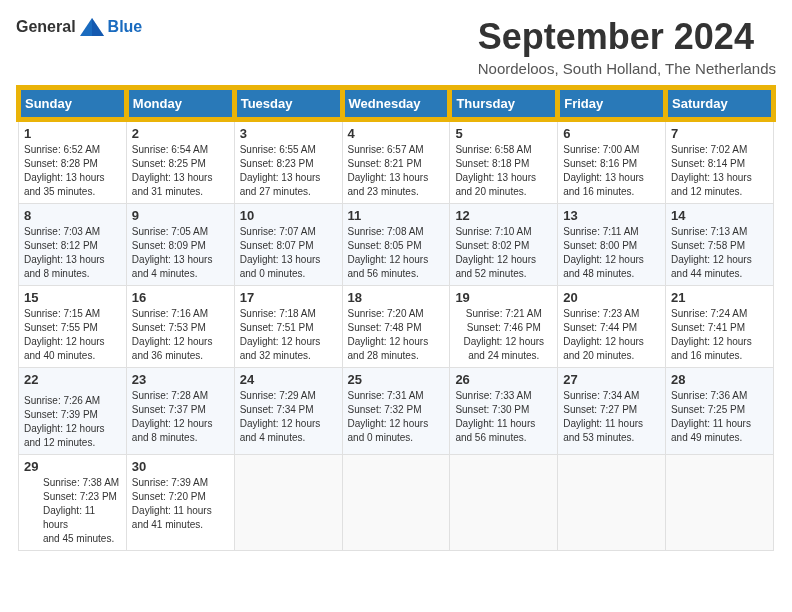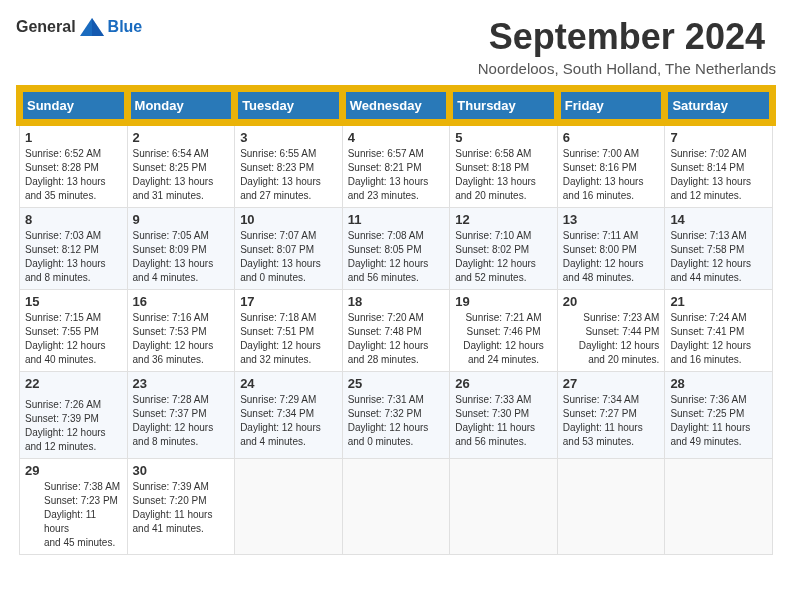--- a/index.html
+++ b/index.html
@@ -29,21 +29,21 @@
       color: #333;
     }
     .logo-general { color: #333; }
     .logo-blue { color: #1a6bbf; }
     .logo-icon {
       width: 28px;
       height: 22px;
       margin: 0 2px;
     }
     .title-area {
-      text-align: center;
+      text-align: left;
     }
     .month-title {
       font-size: 36px;
       font-weight: bold;
       color: #333;
     }
     .subtitle {
       font-size: 15px;
       color: #555;
       margin-top: 2px;
@@ -53,21 +53,21 @@
       border-collapse: collapse;
       margin-top: 6px;
     }
     .calendar th {
       background-color: #2979b8;
       color: #fff;
       font-size: 13px;
       font-weight: bold;
       padding: 6px 4px;
       text-align: left;
-      border: 7px solid #eab308;
+      border: 5px solid #eab308;
     }
     .calendar td {
       vertical-align: top;
       padding: 4px 5px;
       font-size: 10.5px;
       color: #333;
       border: 1px solid #e0e0e0;
       background: #fff;
       width: calc(100% / 7);
       min-height: 80px;
@@ -259,21 +259,21 @@
         </td>
         <td>
           <span class="day-num">19</span>
           <div class="day-info" style="white-space: pre-line; text-align: center;">Sunrise: 7:21 AM
 Sunset: 7:46 PM
 Daylight: 12 hours
 and 24 minutes.</div>
         </td>
         <td>
           <span class="day-num">20</span>
-          <div class="day-info" style="white-space: pre-line; text-align: right;">Sunrise: 7:23 AM
+          <div class="day-info" style="white-space: pre-line;">Sunrise: 7:23 AM
 Sunset: 7:44 PM
 Daylight: 12 hours
 and 20 minutes.</div>
         </td>
         <td>
           <span class="day-num">21</span>
           <div class="day-info" style="white-space: pre-line;">Sunrise: 7:24 AM
 Sunset: 7:41 PM
 Daylight: 12 hours
 and 16 minutes.</div>

